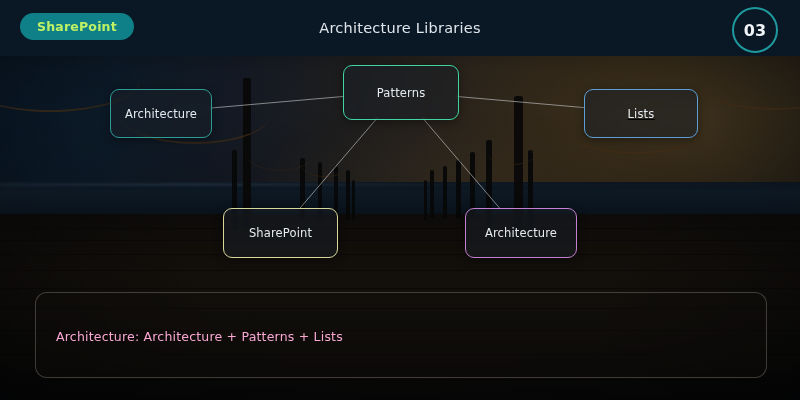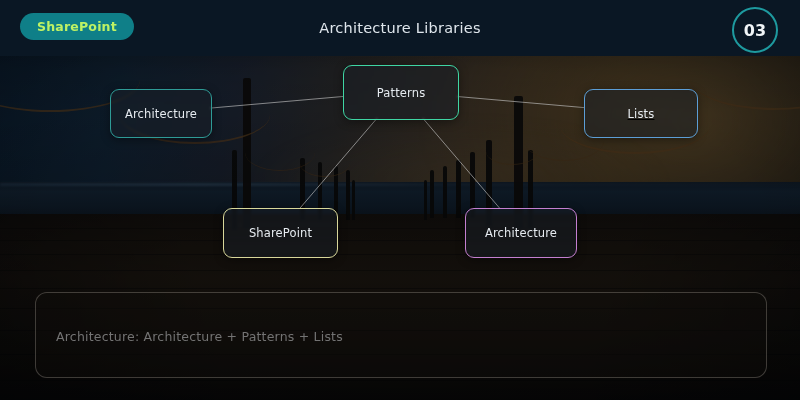--- a/index.html
+++ b/index.html
@@ -90,21 +90,21 @@
 
   .node{position:absolute;border-radius:9px;display:flex;align-items:center;justify-content:center;
     background:rgba(26,32,40,.50);backdrop-filter:blur(1px);
     box-shadow:0 2px 10px rgba(0,0,0,.40);}
   .node span{font-size:11.5px;color:#e6ebf0;letter-spacing:.15px;white-space:nowrap;}
 
   
   .caption{position:absolute;left:35px;top:292px;width:730px;height:84px;
     border-radius:12px;border:1px solid rgba(216,210,198,.26);
     background:rgba(18,16,13,.34);z-index:14;}
-  .caption-text{position:absolute;left:20px;top:36px;font-size:12.5px;color:#737373;letter-spacing:.2px;}
+  .caption-text{position:absolute;left:20px;top:36px;font-size:12.5px;color:#f9a8d4;letter-spacing:.2px;}
 </style>
 </head>
 <body>
 
 <div id="slide">
 
   <div class="bg">
     <div class="bg-sky"></div>
     <div class="bg-glow"></div>
     <div class="bg-glow2"></div>

